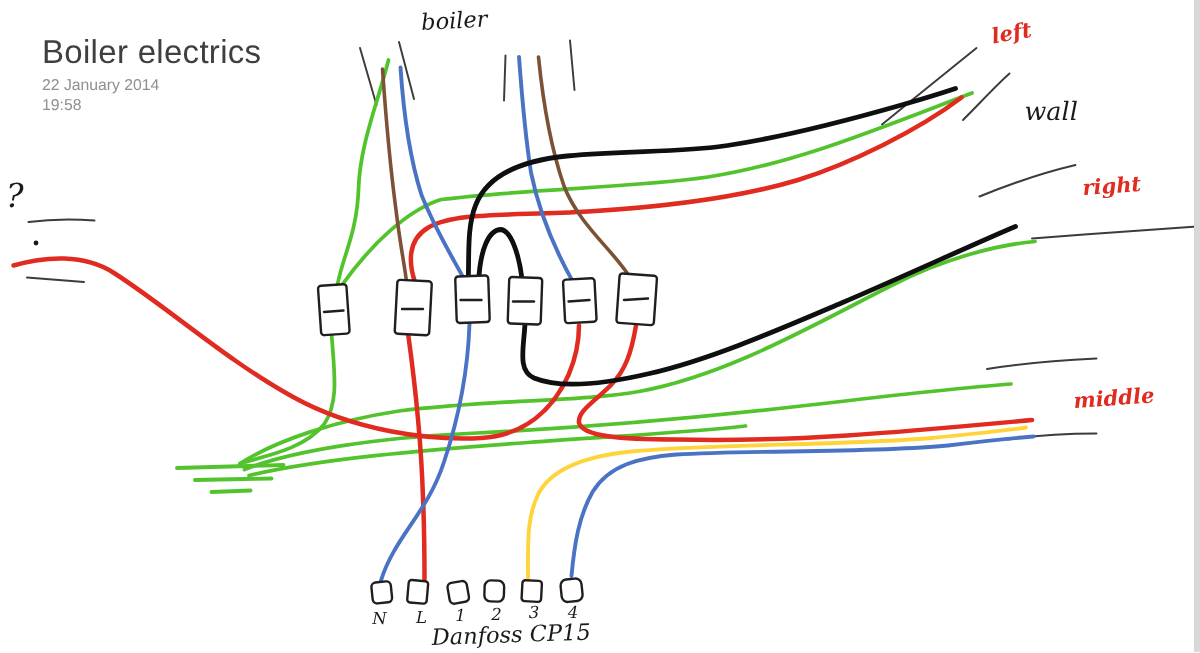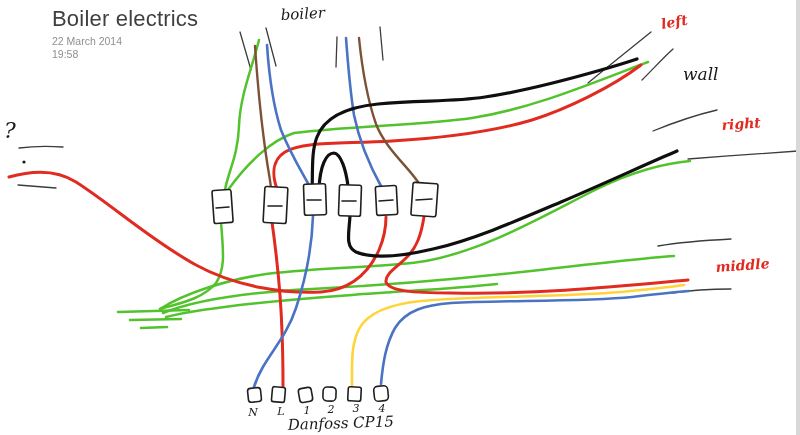--- a/index.html
+++ b/index.html
@@ -1,37 +1,37 @@
 <!DOCTYPE html>
 <html><head>
 <meta charset="utf-8">
 <style>
   html,body{margin:0;padding:0;background:#ffffff;}
   .page{position:relative;width:800px;height:435px;background:#ffffff;overflow:hidden;
         font-family:"Liberation Sans",sans-serif;}
   .edge-strip{position:absolute;right:0;top:0;width:4px;height:435px;background:#d8d8d8;}
-  .header{position:absolute;left:28px;top:6px;margin-left:24px;}
+  .header{position:absolute;left:28px;top:22px;}
   .title{font-size:22px;font-weight:300;color:#3f3f3f;letter-spacing:.2px;
          font-family:"Liberation Sans",sans-serif;}
   .meta{font-size:10.5px;color:#8f8f8f;line-height:13px;margin-top:3px;}
   svg{position:absolute;left:0;top:0;}
   .hand{font-family:"DejaVu Serif",serif;font-style:italic;}
   .hand-black{fill:#1a1a1a;}
   .hand-red{font-weight:bold;}
   .term-label{font-family:"DejaVu Serif",serif;font-style:italic;font-size:11px;fill:#1a1a1a;}
 </style>
 </head>
 <body>
 
 <div class="page">
 
   <div class="header">
     <div class="title">Boiler electrics</div>
     <div class="meta">
-      <div>22 March 2014</div>
+      <div>22 January 2014</div>
       <div>19:58</div>
     </div>
   </div>
 
   <svg width="800" height="435" viewBox="0 0 800 435" fill="none" stroke-linecap="round" stroke-linejoin="round">
 
     <g stroke-width="1.3">
       <path d="M240,32 L251,70" stroke="#3c3c3c"></path>
       <path d="M266,28 L276,66" stroke="#3c3c3c"></path>
       <path d="M337,37 L336,67" stroke="#3c3c3c"></path>

